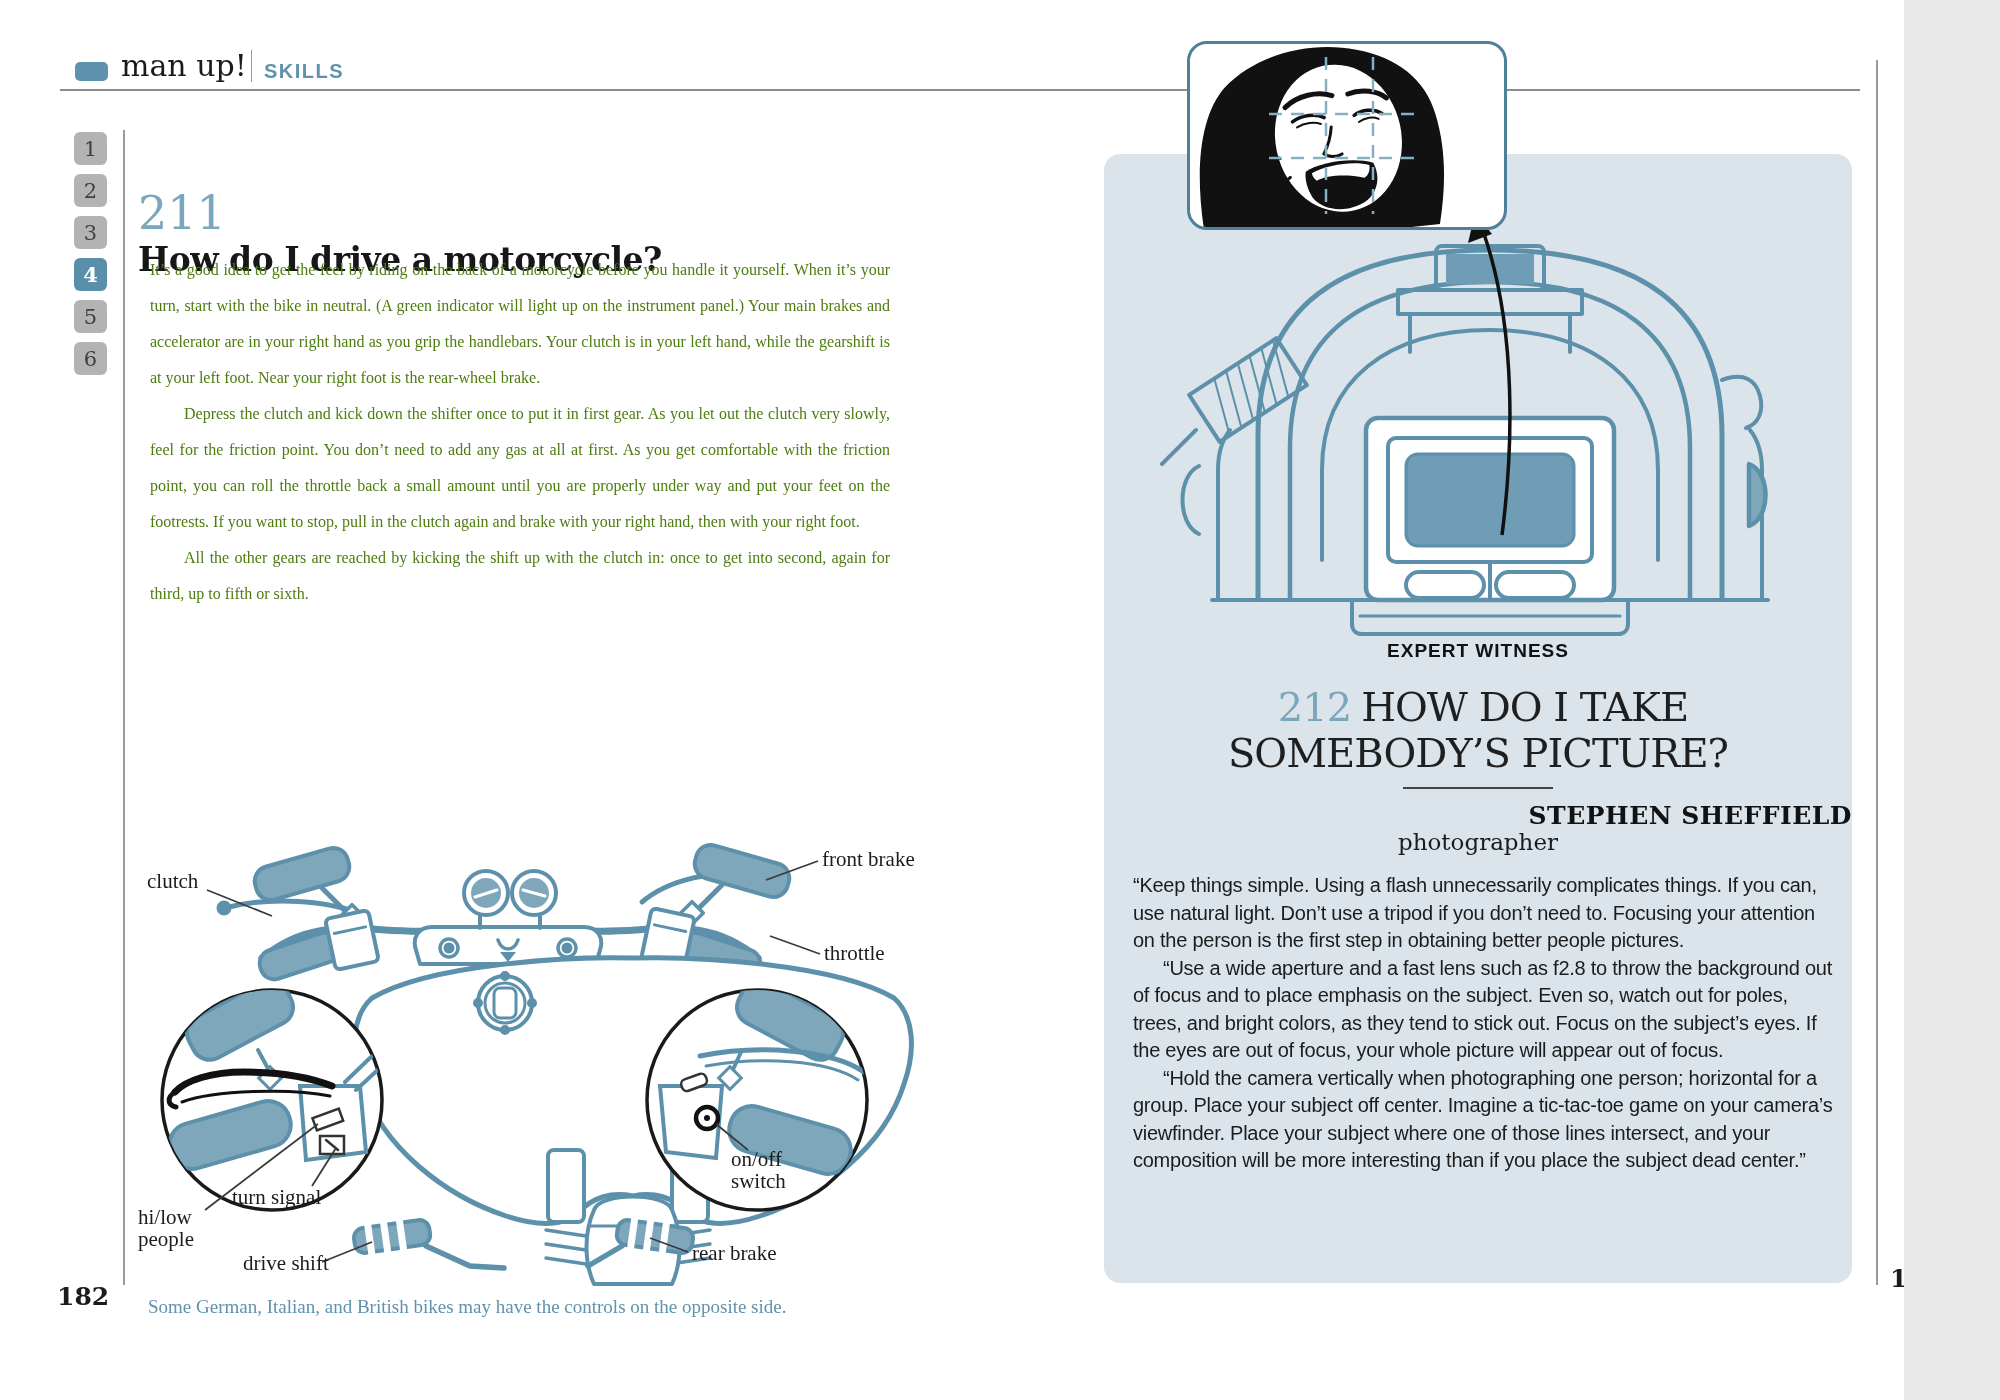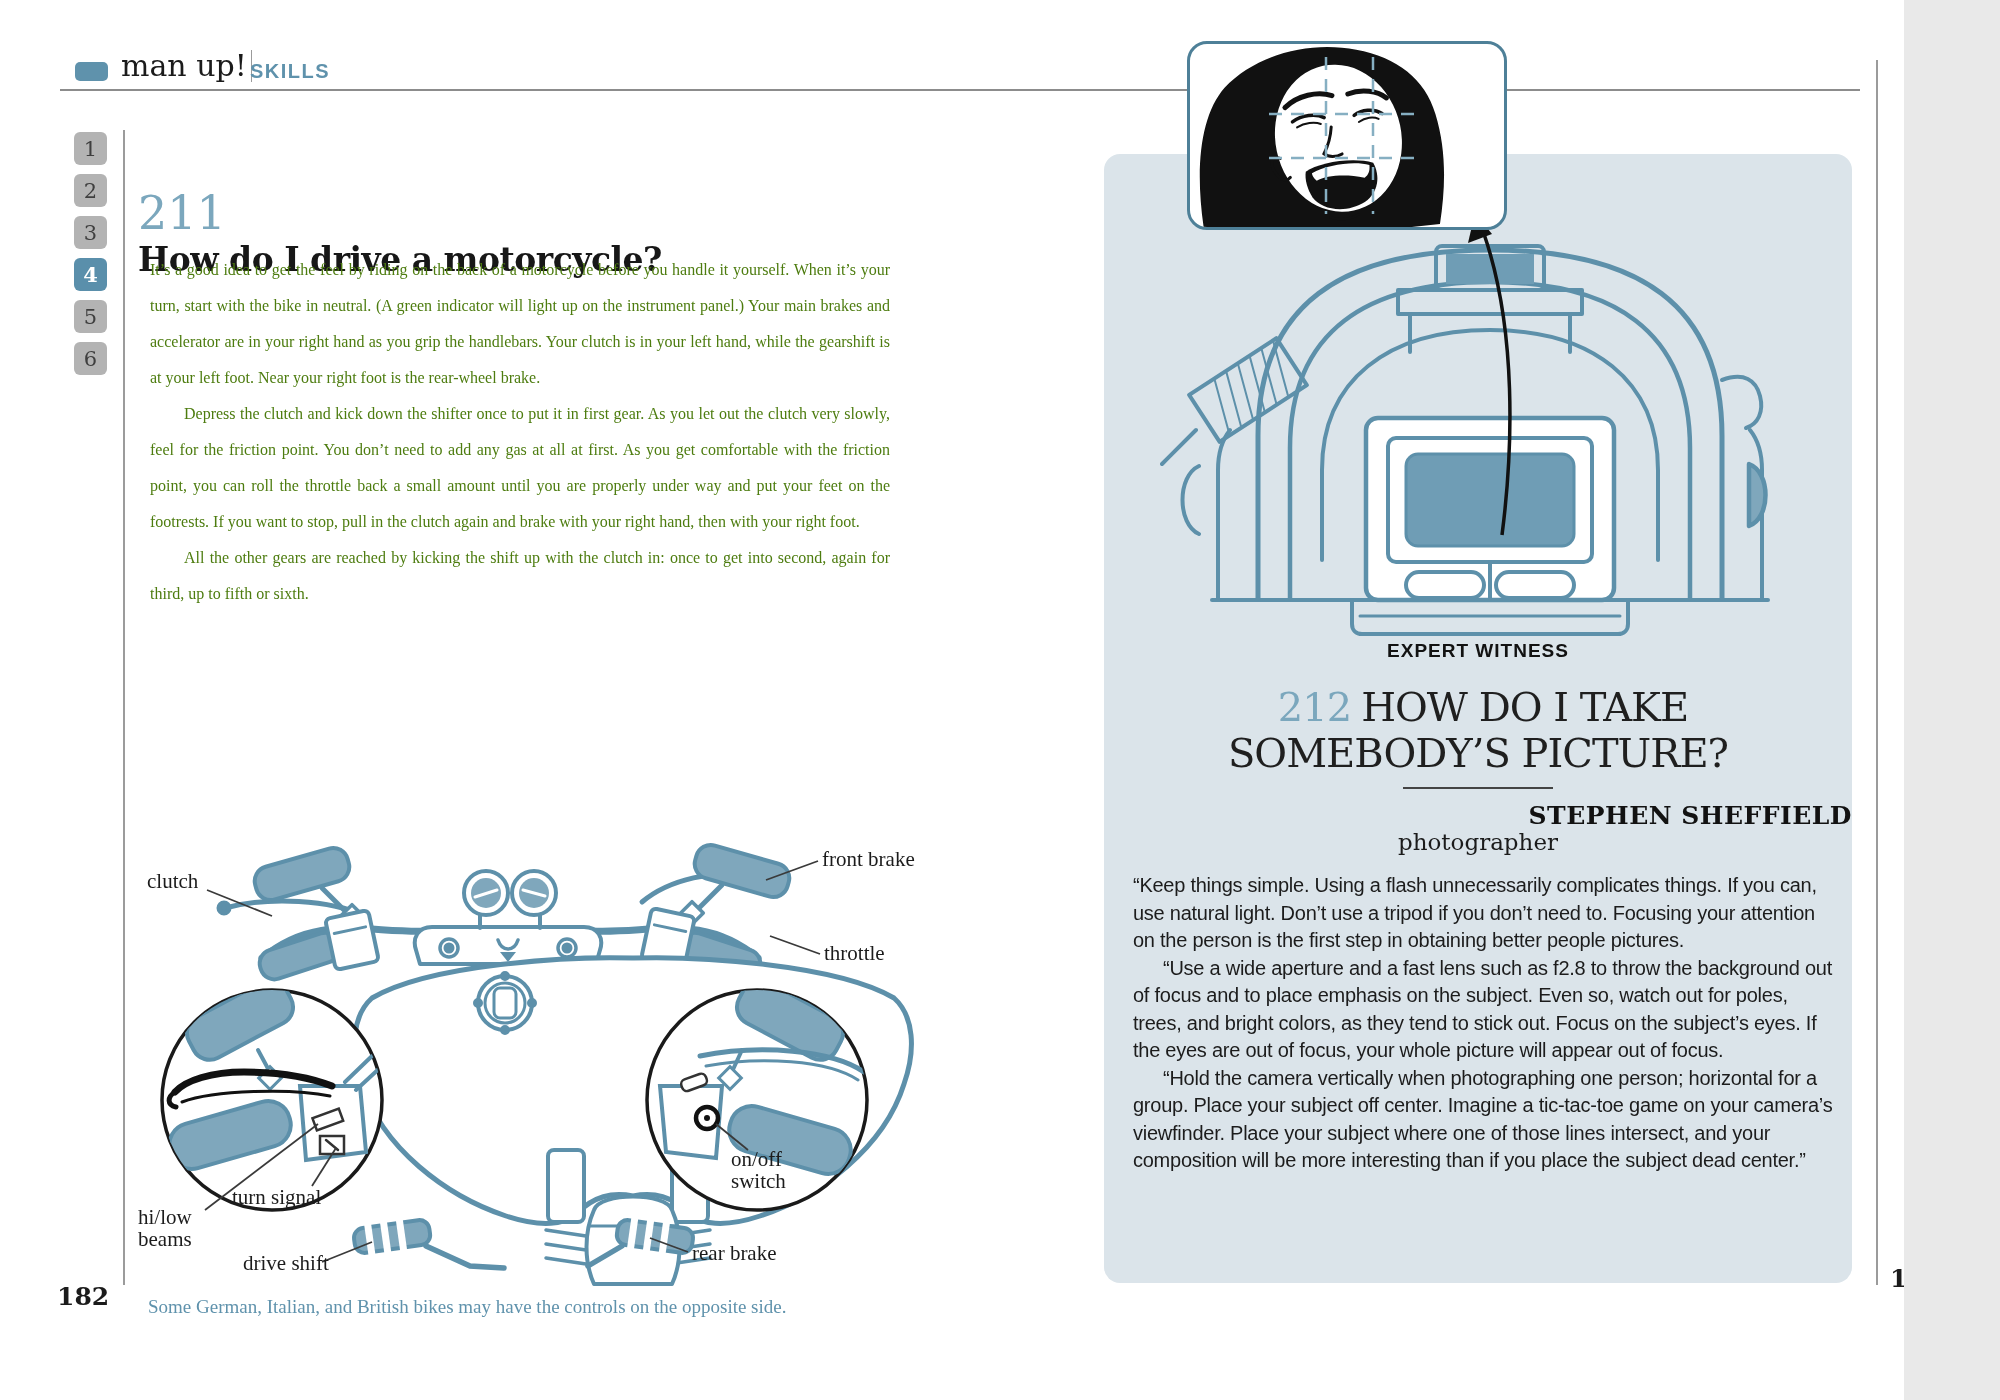--- a/index.html
+++ b/index.html
@@ -4,21 +4,21 @@
 <style>
   html,body{margin:0;padding:0;background:#e9e9e9;}
   .page{position:relative;width:1904px;height:1400px;background:#ffffff;overflow:hidden;
         font-family:"Liberation Serif",serif;color:#262626;}
   .abs{position:absolute;}
 
   
   .logo-mark{left:75px;top:62px;width:33px;height:19px;background:#5f92ac;border-radius:5px;}
   .logo-text{left:121px;top:48px;font-family:"DejaVu Serif",serif;font-size:30px;color:#1b1b1b;}
   .header-divider{left:251px;top:50px;width:1px;height:32px;background:#9b9b9b;}
-  .section-label{left:250px;top:60px;font-family:"Liberation Sans",sans-serif;font-weight:bold;
+  .section-label{left:264px;top:60px;font-family:"Liberation Sans",sans-serif;font-weight:bold;
                  font-size:20px;letter-spacing:1.5px;color:#5f92ac;}
   .header-rule{left:60px;top:89px;width:1800px;height:2px;background:#8c8c8c;}
   .right-rule{left:1876px;top:60px;width:2px;height:1225px;background:#9b9b9b;}
   .left-rule{left:123px;top:130px;width:2px;height:1155px;background:#9b9b9b;}
 
   
   .tab{left:74px;width:33px;height:33px;background:#b3b3b3;border-radius:6px;
        font-family:"DejaVu Serif",serif;font-size:21px;color:#3f3f3f;
        display:flex;align-items:center;justify-content:center;}
   .tab.active{background:#5a8fab;color:#ffffff;font-weight:bold;}
@@ -240,21 +240,21 @@
       <line x1="322" y1="1262" x2="372" y2="1242"></line>
       <line x1="688" y1="1252" x2="650" y2="1238"></line>
       <line x1="748" y1="1150" x2="716" y2="1124"></line>
     </g>
   </svg>
 
   <div class="abs diagram-label" style="left:147px;top:870px">clutch</div>
   <div class="abs diagram-label" style="left:822px;top:848px">front brake</div>
   <div class="abs diagram-label" style="left:824px;top:942px">throttle</div>
   <div class="abs diagram-label" style="left:232px;top:1186px">turn signal</div>
-  <div class="abs diagram-label" style="left:138px;top:1206px;width:74px">hi/low beams</div>
+  <div class="abs diagram-label" style="left:138px;top:1206px;width:74px">hi/low people</div>
   <div class="abs diagram-label" style="left:243px;top:1252px">drive shift</div>
   <div class="abs diagram-label" style="left:731px;top:1148px;width:80px">on/off switch</div>
   <div class="abs diagram-label" style="left:692px;top:1242px">rear brake</div>
 
   <div class="abs caption">Some German, Italian, and British bikes may have the controls on the opposite side.</div>
   <div class="abs page-num" style="left:57px;top:1282px">182</div>
   <div class="abs page-num" style="left:1890px;top:1264px">183</div>
 
   <div class="abs panel"></div>
 

